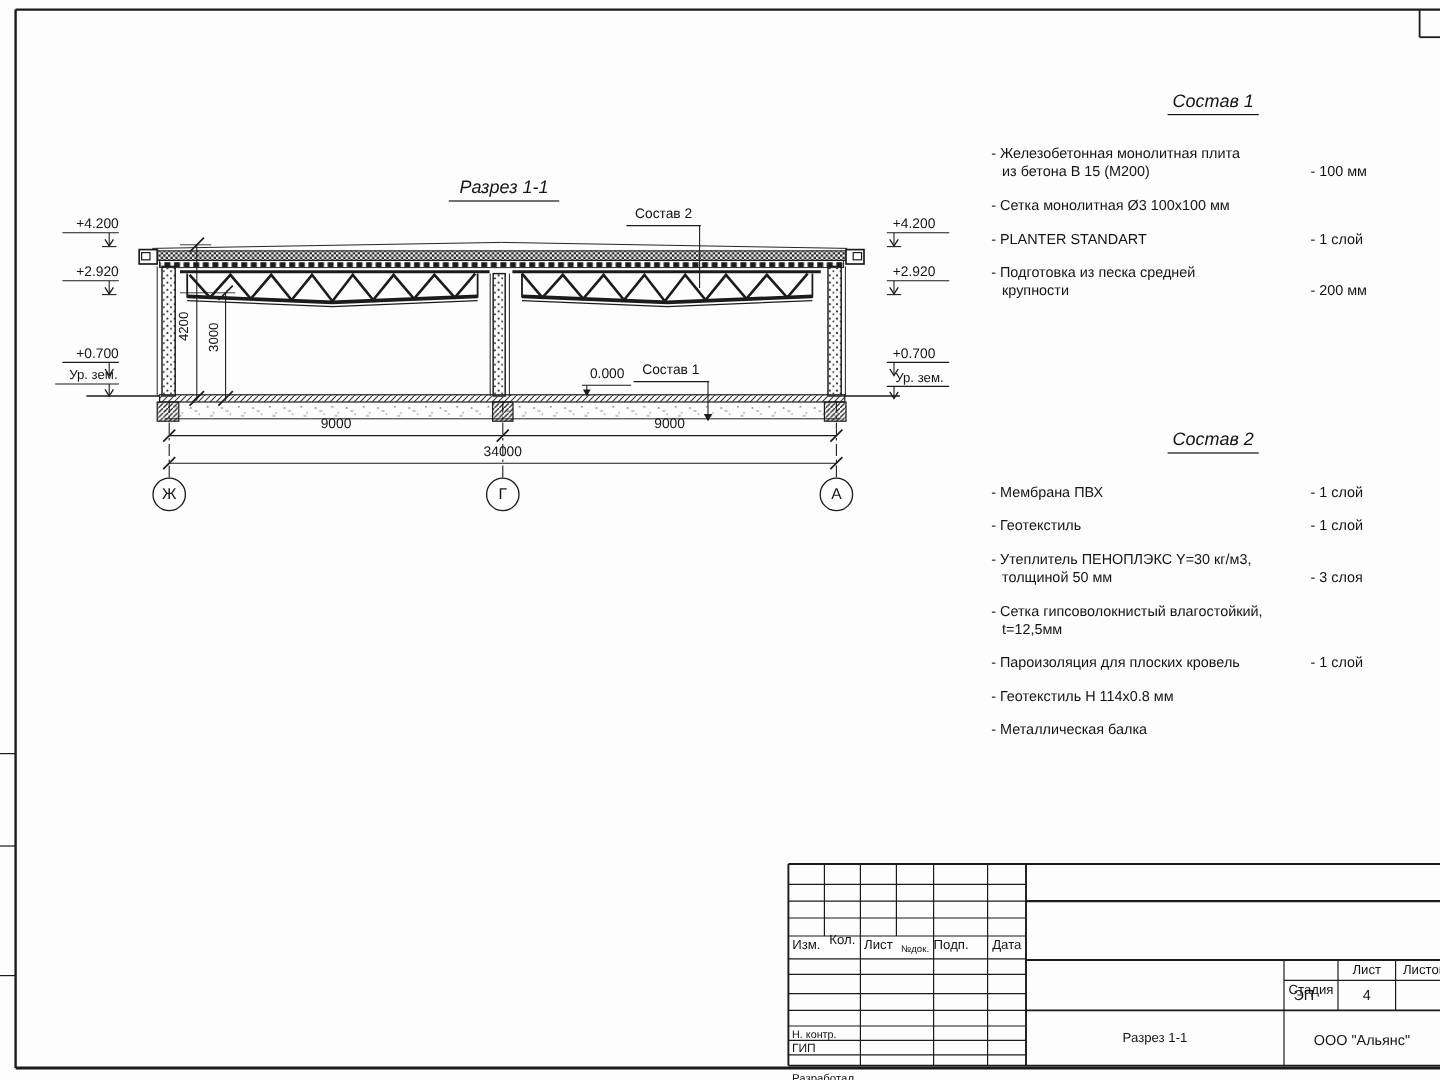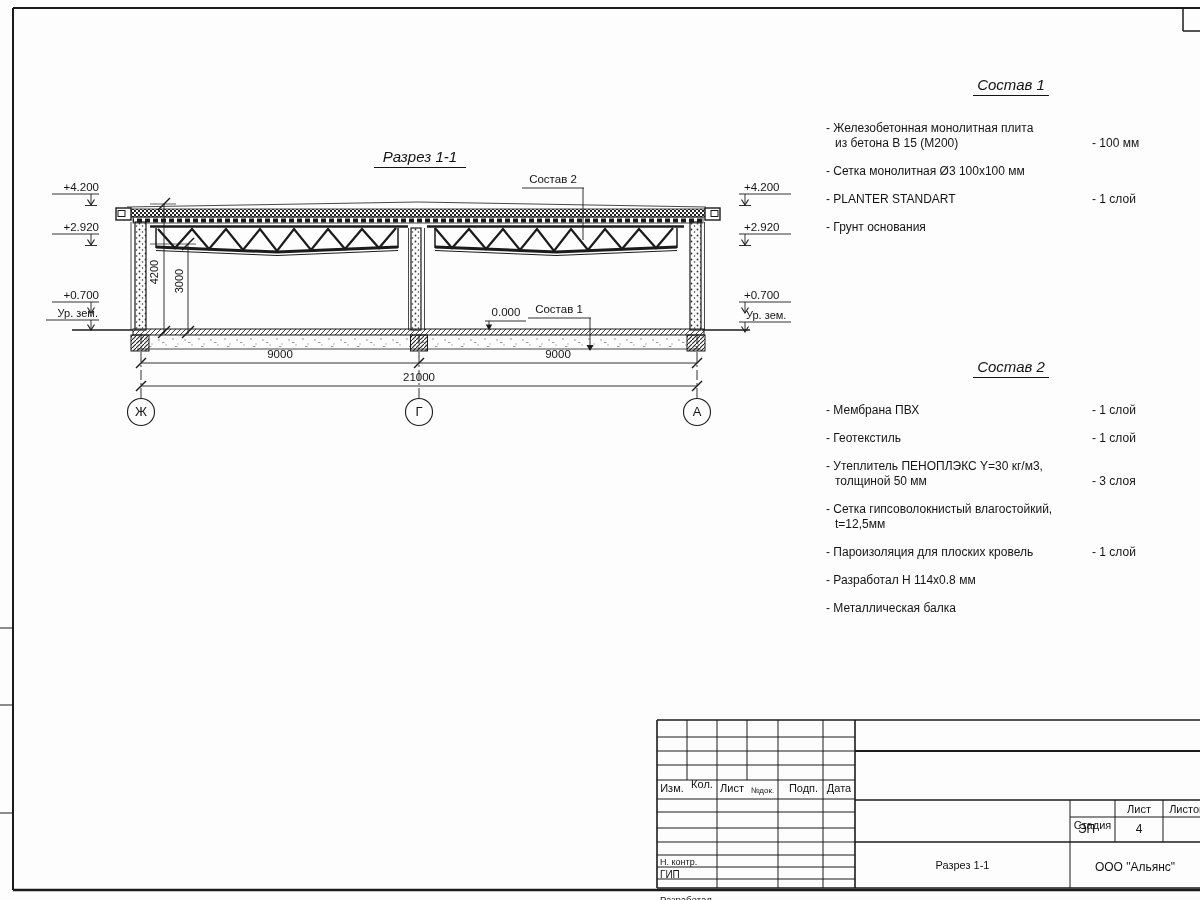--- a/index.html
+++ b/index.html
@@ -256,21 +256,21 @@
 
 <div class="t dimtxt" style="left:485px;top:306px;width:42px;">0.000</div>
 <div class="t dimtxt" style="left:522px;top:173px;width:62px;">Состав 2</div>
 <div class="t dimtxt" style="left:528px;top:303px;width:62px;">Состав 1</div>
 
 <div class="vdim" style="left:136px;top:264px;">4200</div>
 <div class="vdim" style="left:161px;top:273px;">3000</div>
 
 <div class="t dimtxt" style="left:250px;top:348px;width:60px;">9000</div>
 <div class="t dimtxt" style="left:528px;top:348px;width:60px;">9000</div>
-<div class="t dimtxt" style="left:389px;top:371px;width:60px;">21000</div>
+<div class="t dimtxt" style="left:389px;top:371px;width:60px;">34000</div>
 
 <div class="axl" style="left:130px;top:404px;">Ж</div>
 <div class="axl" style="left:408px;top:404px;">Г</div>
 <div class="axl" style="left:686px;top:404px;">А</div>
 
 <div class="list" style="left:826px;top:76px;">
   <div class="list-h"><span>Состав 1</span></div>
   <div class="items">
     <div class="item">
       <span class="nm">- Железобетонная  монолитная плита
@@ -279,22 +279,23 @@
     </div>
     <div class="item">
       <span class="nm">- Сетка монолитная Ø3 100х100 мм</span>
       <span class="val"></span>
     </div>
     <div class="item">
       <span class="nm">- PLANTER STANDART</span>
       <span class="val">- 1 слой</span>
     </div>
     <div class="item">
-      <span class="nm">- Грунт основания</span>
-      <span class="val"></span>
+      <span class="nm">- Подготовка из песка средней
+крупности</span>
+      <span class="val">- 200 мм</span>
     </div>
   </div>
 </div>
 
 <div class="list" style="left:826px;top:358px;">
   <div class="list-h"><span>Состав 2</span></div>
   <div class="items">
     <div class="item">
       <span class="nm">- Мембрана ПВХ</span>
       <span class="val">- 1 слой</span>
@@ -311,35 +312,35 @@
     <div class="item">
       <span class="nm">- Сетка гипсоволокнистый влагостойкий,
 t=12,5мм</span>
       <span class="val"></span>
     </div>
     <div class="item">
       <span class="nm">- Пароизоляция для плоских кровель</span>
       <span class="val">- 1 слой</span>
     </div>
     <div class="item">
-      <span class="nm">- Разработал Н 114х0.8 мм</span>
+      <span class="nm">- Геотекстиль Н 114х0.8 мм</span>
       <span class="val"></span>
     </div>
     <div class="item">
       <span class="nm">- Металлическая балка</span>
       <span class="val"></span>
     </div>
   </div>
 </div>
 
 <div class="tb" style="left:656px;top:782px;width:32px;font-size:11px;">Изм.</div>
 <div class="tb" style="left:687px;top:778px;width:30px;font-size:11px;">Кол.</div>
 <div class="tb" style="left:716px;top:782px;width:32px;font-size:11px;">Лист</div>
 <div class="tb" style="left:747px;top:786px;width:31px;font-size:8px;">№док.</div>
-<div class="tb" style="left:778px;top:782px;width:51px;font-size:11px;">Подп.</div>
+<div class="tb" style="left:778px;top:782px;width:22px;font-size:11px;">Подп.</div>
 <div class="tb" style="left:823px;top:782px;width:32px;font-size:11px;">Дата</div>
 
 <div class="t" style="left:660px;top:858px;font-size:9.5px;margin-top:36px;">Разработал</div>
 <div class="t" style="left:660px;top:857px;font-size:9px;">Н. контр.</div>
 <div class="t" style="left:660px;top:869px;font-size:10px;">ГИП</div>
 
 <div class="tb" style="left:1070px;top:803px;width:45px;font-size:11px;margin-top:16px;">Стадия</div>
 <div class="tb" style="left:1115px;top:803px;width:48px;font-size:11px;">Лист</div>
 <div class="tb" style="left:1163px;top:803px;width:48px;font-size:11px;">Листов</div>
 <div class="tb" style="left:1070px;top:822px;width:33px;font-size:12px;">ЭП</div>

